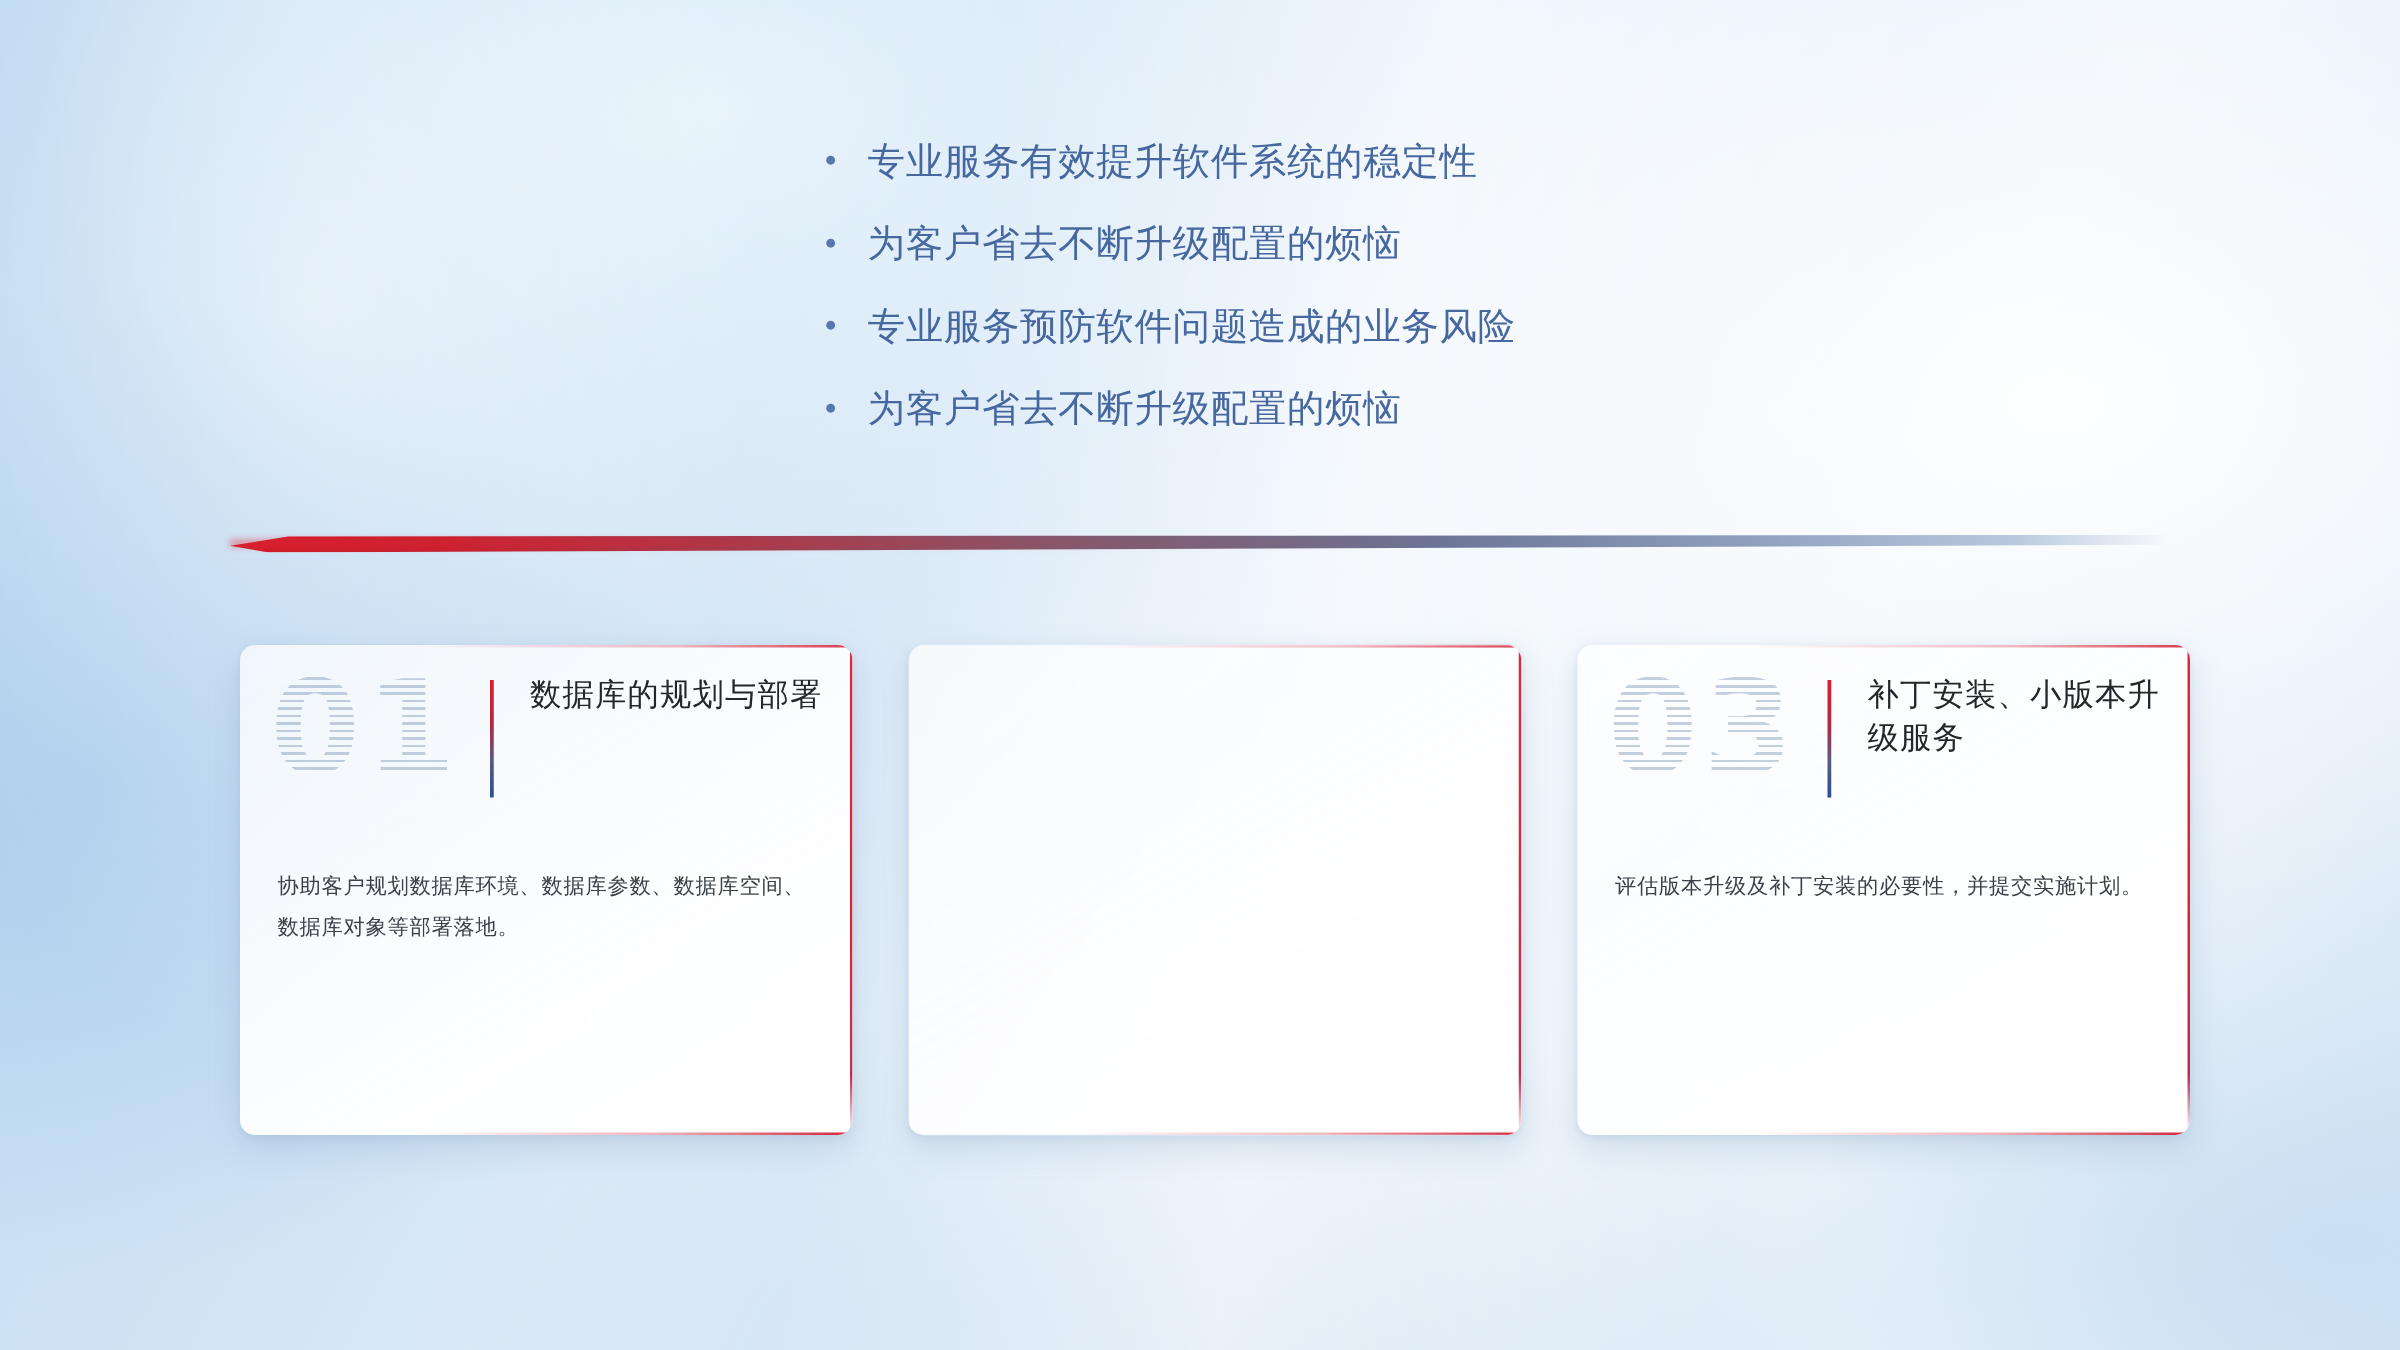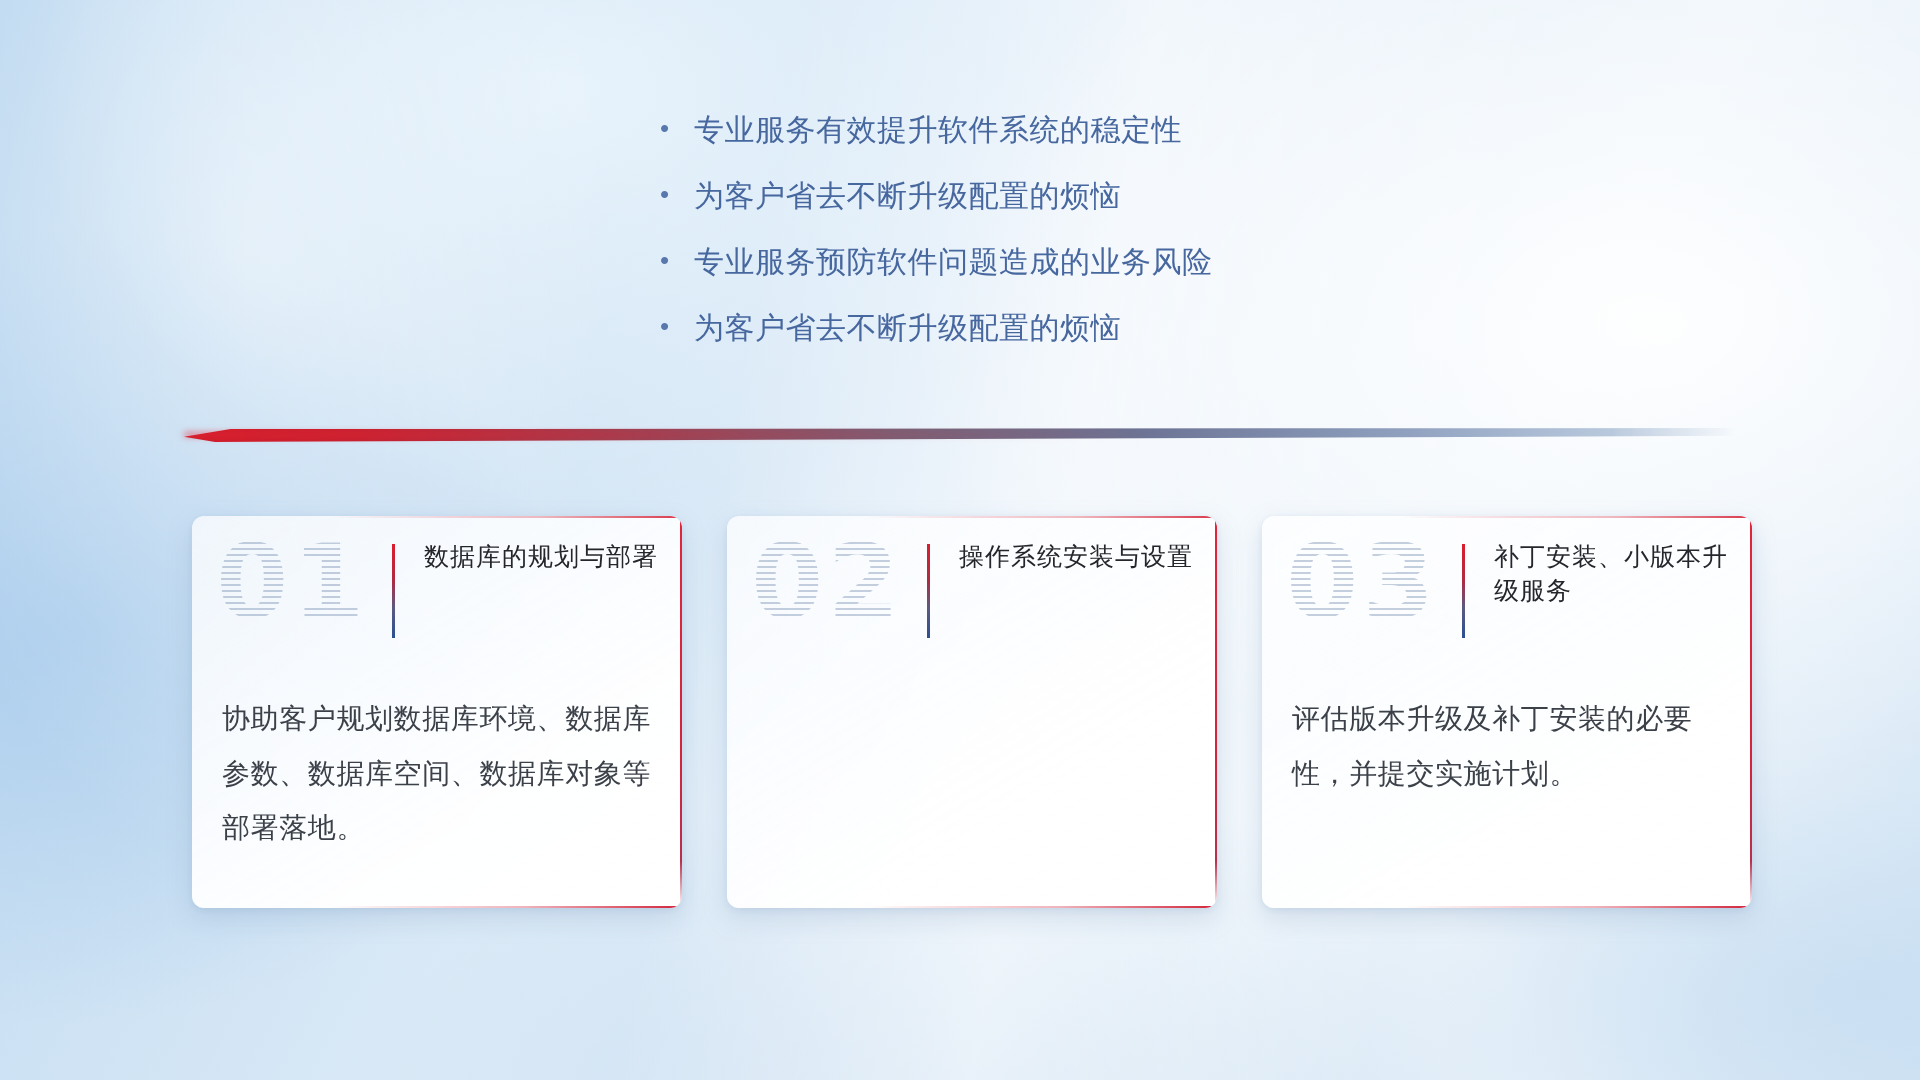--- a/index.html
+++ b/index.html
@@ -112,21 +112,21 @@
     position:absolute;left:200px;top:28px;width:3px;height:94px;
     background:linear-gradient(180deg,#dc1d2e 0%,#b02a40 38%,#5b5a80 68%,#2c4f92 100%);
   }
   .ttl{
     position:absolute;left:232px;top:24px;right:20px;
     font-size:25px;font-weight:400;color:#24262b;
     line-height:1.34;letter-spacing:1px;
   }
   .body{
     position:absolute;left:30px;right:26px;top:176px;
-    font-size:28px;color:#3c4149;
+    font-size:17px;color:#3c4149;
     line-height:1.95;letter-spacing:.6px;
   }
 </style>
 </head>
 <body>
 
 <div class="bg"></div>
 <div class="bg2"></div>
 
 <div class="wrap">
@@ -166,25 +166,20 @@
         <div class="tbar"></div>
         <div class="ttl">数据库的规划与部署</div>
       </div>
       <div class="body">协助客户规划数据库环境、数据库参数、数据库空间、数据库对象等部署落地。</div>
     </div>
 
     <div class="card c2">
       <div class="edge-t"></div>
       <div class="edge-r"></div>
       <div class="edge-b"></div>
-      <div class="head">
-        <div class="num">02</div>
-        <div class="tbar"></div>
-        <div class="ttl">操作系统安装与设置</div>
-      </div>
     </div>
 
     <div class="card c3">
       <div class="edge-t"></div>
       <div class="edge-r"></div>
       <div class="edge-b"></div>
       <div class="head">
         <div class="num">03</div>
         <div class="tbar"></div>
         <div class="ttl">补丁安装、小版本升级服务</div>

